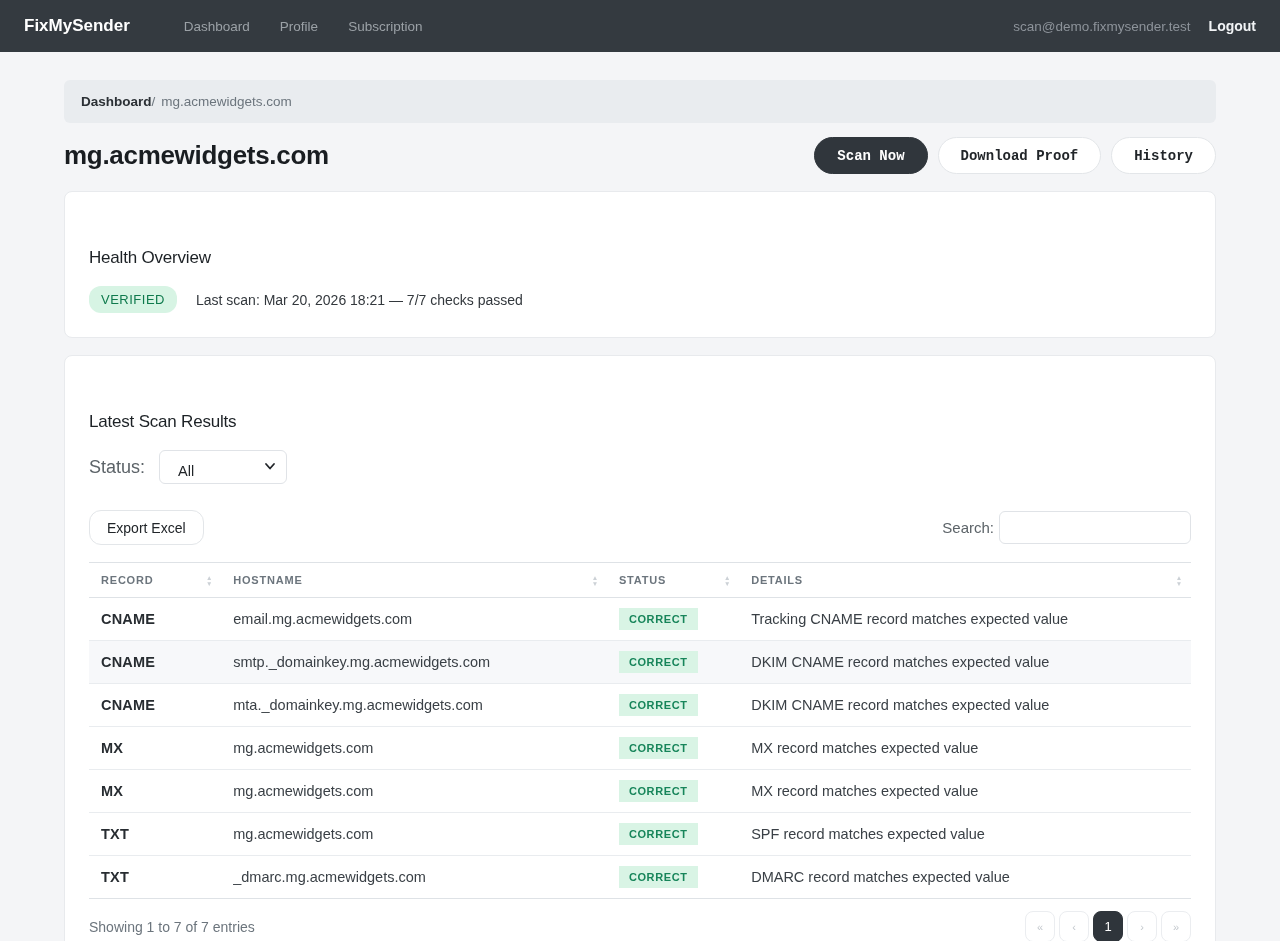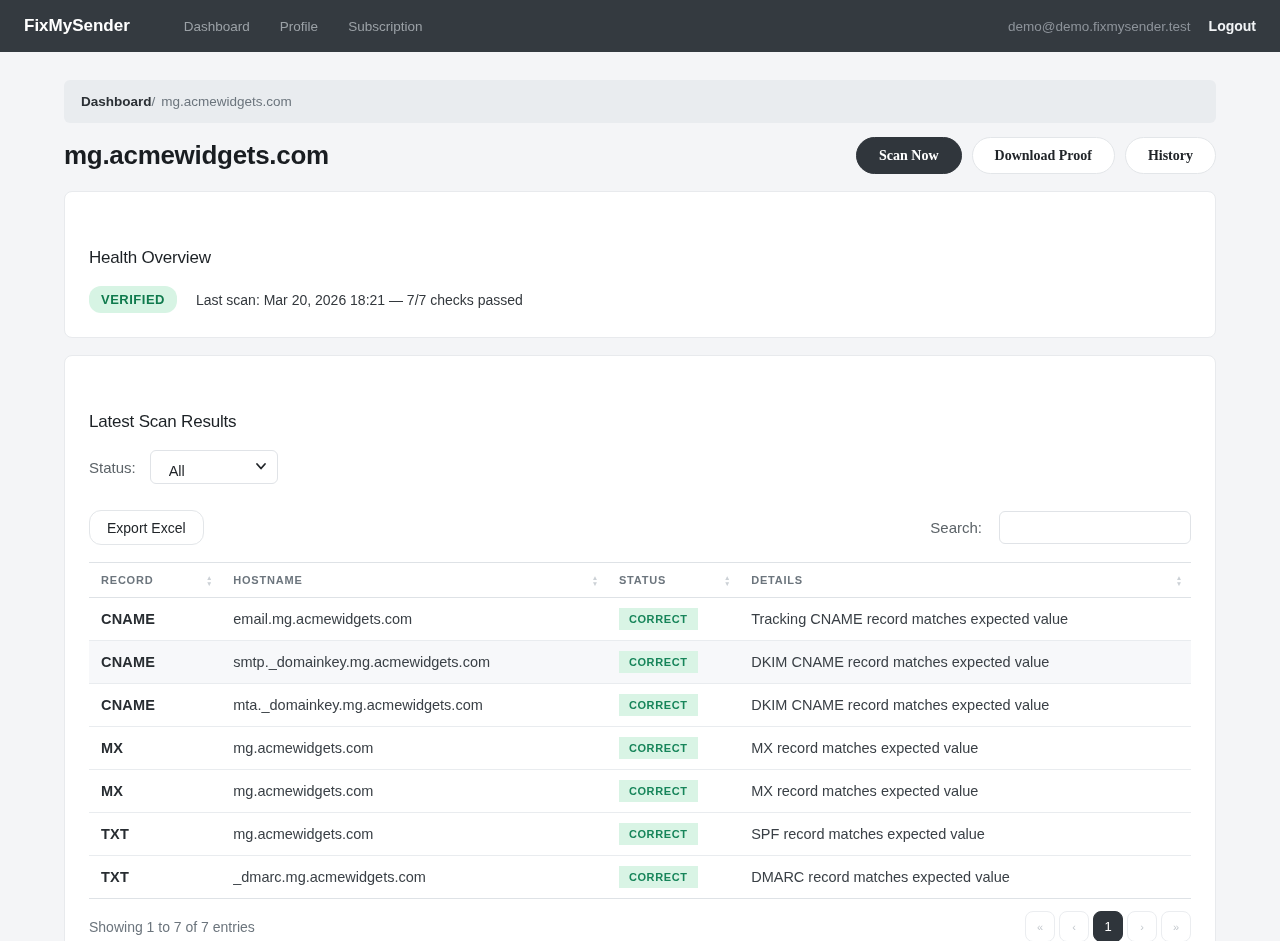--- a/index.html
+++ b/index.html
@@ -37,60 +37,60 @@
   .bc-sep { color:#6c757d; margin:0 1px 0 0; }
   .bc-current { color:#6c757d; margin-left:5px; }
 
   .page-header {
     margin-top:14px; display:flex; align-items:center; justify-content:space-between;
   }
   .page-title { font-size:26px; font-weight:bold; color:#191d21; letter-spacing:-0.3px; }
   .header-actions { display:flex; gap:10px; }
   .btn {
     height:37px; border-radius:18.5px; font-size:14px; font-weight:bold;
-    padding:8px 22px; cursor:pointer; font-family:Liberation Serif, serif;
+    padding:8px 22px; cursor:pointer; font-family:Liberation Mono, monospace;
   }
   .btn-dark { background:#30363c; color:#ffffff; border:1px solid #30363c; }
   .btn-outline { background:#ffffff; color:#212529; border:1px solid #e3e6e9; }
 
   
   .card {
     margin-top:17px; background:#ffffff;
     border:1px solid #e8eaed; border-radius:8px;
     padding:24px;
   }
   .card h2 { font-size:17px; font-weight:normal; color:#1c2125; letter-spacing:-0.2px;margin-top:32px; }
 
   .health-row { margin-top:18px; display:flex; align-items:center; }
   .badge-verified {
     background:#d7f4e4; color:#0f7a4d;
-    font-size:13px; font-weight:bold; letter-spacing:0.5px;
+    font-size:13px; font-weight:normal; letter-spacing:0.5px;
     padding:6px 12px; border-radius:12px;
   }
   .health-summary { margin-left:19px; font-size:14px; color:#33383d;text-align:right; }
 
   
   .status-row { margin-top:18px; display:flex; align-items:center; }
-  .filter-label { font-size:15px; color:#5c6368; }
+  .filter-label { font-size:18px; color:#5c6368; }
   .select-wrap { position:relative; margin-left:14px; }
   .select-wrap select {
     -webkit-appearance:none; appearance:none;
     width:128px; height:34px; border:1px solid #e0e3e7; border-radius:6px;
     background:#ffffff; font-family:inherit; font-size:14.5px; color:#212529;
     padding:8px 28px 0 18px; cursor:pointer;
   }
   .select-chevron { position:absolute; right:11px; top:10px; pointer-events:none; display:block; }
 
   .toolbar-row { margin-top:26px; display:flex; align-items:center; justify-content:space-between; }
   .btn-export {
     height:35px; padding:0 17px; background:#ffffff;
     border:1px solid #e3e6e9; border-radius:12px;
     font-family:inherit; font-size:14px; color:#212529; cursor:pointer;
   }
-  .search-wrap { display:flex; align-items:center;gap:12px; }
+  .search-wrap { display:flex; align-items:center; }
   .search-label { font-size:15px; color:#5c6368; margin-right:5px; }
   .search-wrap input {
     width:192px; height:33px; border:1px solid #e0e3e7; border-radius:6px;
     background:#ffffff; font-family:inherit; font-size:14px; padding:0 10px; color:#212529;
   }
 
   
   table { margin-top:17px; width:100%; border-collapse:collapse; }
   thead th {
     border-top:1px solid #dee2e6; border-bottom:1px solid #dee2e6;
@@ -137,21 +137,21 @@
 <body>
 
 <nav class="navbar">
   <a class="brand">FixMySender</a>
   <div class="nav-links">
     <a>Dashboard</a>
     <a>Profile</a>
     <a>Subscription</a>
   </div>
   <div class="nav-right">
-    <span class="nav-email">demo@demo.fixmysender.test</span>
+    <span class="nav-email">scan@demo.fixmysender.test</span>
     <a class="nav-logout">Logout</a>
   </div>
 </nav>
 
 <div class="container">
 
   <div class="breadcrumb">
     <a class="bc-parent">Dashboard</a>
     <span class="bc-sep">/</span>
     <span class="bc-current">mg.acmewidgets.com</span>

